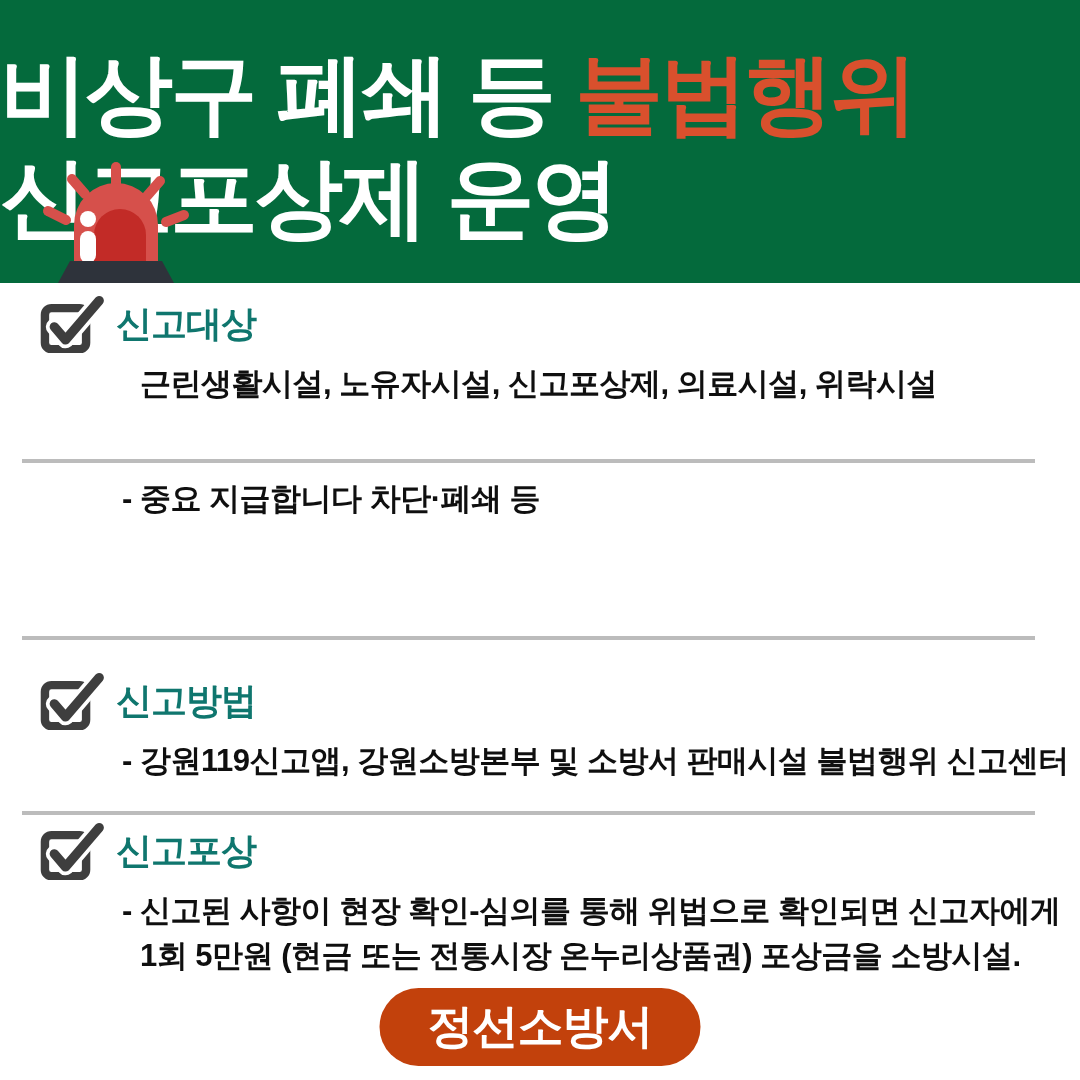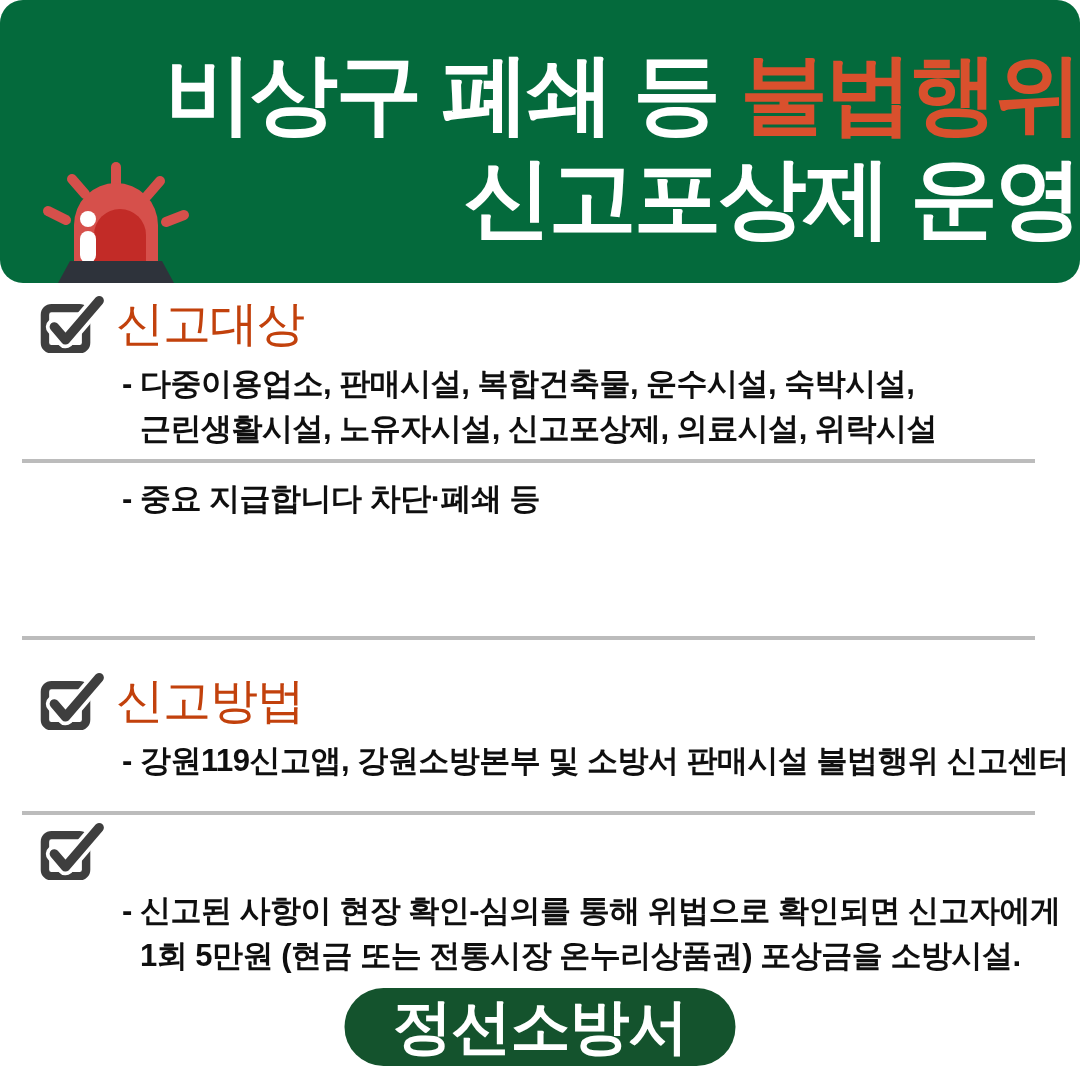--- a/index.html
+++ b/index.html
@@ -4,56 +4,56 @@
 <style>
   html,body { margin:0; padding:0; background:#ffffff; }
   .canvas {
     position:relative; width:1080px; height:1080px; background:#ffffff;
     overflow:hidden; font-family:"Liberation Sans","DejaVu Sans",sans-serif;
   }
 
   
   .header {
     position:absolute; top:0; left:0; width:1080px; height:283px;
-    background:#046a3c; color:#ffffff; text-align:right;border-radius:23px;
+    background:#046a3c; color:#ffffff; text-align:left;
   }
   .hline { position:absolute; left:0; right:0; font-weight:900; font-size:88px;
            line-height:100px; letter-spacing:-3px; white-space:nowrap; }
   .hline1 { top:44px; }
   .hline2 { top:148px; }
   .accent { color:#d9502d; margin-left:22px; }
 
   
   .siren { position:absolute; left:36px; top:161px; width:160px; height:122px; }
 
   
   .section { position:absolute; left:40px; right:40px; }
   #s1 { top:293px; } #s2 { top:470px; } #s3 { top:670px; } #s4 { top:820px; }
 
   .sec-head { display:flex; align-items:center; gap:10px; height:62px; }
   .checkbox { width:66px; height:58px; flex:0 0 auto; }
-  .sec-title { font-size:48px; font-weight:400; color:#c2410c; letter-spacing:-1px; white-space:nowrap; }
+  .sec-title { font-size:36px; font-weight:700; color:#0f766e; letter-spacing:-1px; white-space:nowrap; }
 
   .sec-body { margin-top:6px; padding-left:82px; }
   .bullet {
     font-size:31px; font-weight:800; color:#0f0f0f;
     line-height:45px; letter-spacing:-0.5px; white-space:nowrap;
   }
   .cont { padding-left:18px; }
 
   
   .divider { position:absolute; left:22px; width:1013px; height:4px; background:#bcbcbc; }
   #d1 { top:459px; } #d2 { top:636px; } #d3 { top:811px; }
 
   
   .footer-btn {
     position:absolute; top:988px; left:50%; transform:translateX(-50%);
     height:78px; padding:0 48px; border-radius:39px; border:none;
-    background:#14532d; color:#ffffff; font-family:inherit;
-    font-size:60px; font-weight:900; letter-spacing:-1px;
+    background:#c2410c; color:#ffffff; font-family:inherit;
+    font-size:46px; font-weight:900; letter-spacing:-1px;
     display:flex; align-items:center; justify-content:center; white-space:nowrap;
   }
 </style>
 </head>
 <body>
 
 <div class="canvas">
 
   <div class="header">
     <div class="hline hline1">
@@ -80,21 +80,20 @@
   <div class="section" id="s1">
     <div class="sec-head">
       <svg class="checkbox" viewBox="0 0 70 62" aria-hidden="true">
         <rect x="5" y="14" width="44" height="44" rx="7" fill="none" stroke="#3e3e3e" stroke-width="9"></rect>
         <polyline points="15,34 27,48 63,6" fill="none" stroke="#ffffff" stroke-width="18" stroke-linecap="round" stroke-linejoin="round"></polyline>
         <polyline points="15,34 27,48 63,6" fill="none" stroke="#3e3e3e" stroke-width="10" stroke-linecap="round" stroke-linejoin="round"></polyline>
       </svg>
       <span class="sec-title">신고대상</span>
     </div>
     <div class="sec-body">
-      <div class="bullet">- 다중이용업소, 판매시설, 복합건축물, 운수시설, 숙박시설,</div>
       <div class="bullet cont">근린생활시설, 노유자시설, 신고포상제, 의료시설, 위락시설</div>
     </div>
   </div>
 
   <div class="divider" id="d1"></div>
 
   <div class="section" id="s2">
     <div class="sec-body">
       <div class="bullet">- 중요 지급합니다 차단·폐쇄 등</div>
     </div>
@@ -118,20 +117,21 @@
 
   <div class="divider" id="d3"></div>
 
   <div class="section" id="s4">
     <div class="sec-head">
       <svg class="checkbox" viewBox="0 0 70 62" aria-hidden="true">
         <rect x="5" y="14" width="44" height="44" rx="7" fill="none" stroke="#3e3e3e" stroke-width="9"></rect>
         <polyline points="15,34 27,48 63,6" fill="none" stroke="#ffffff" stroke-width="18" stroke-linecap="round" stroke-linejoin="round"></polyline>
         <polyline points="15,34 27,48 63,6" fill="none" stroke="#3e3e3e" stroke-width="10" stroke-linecap="round" stroke-linejoin="round"></polyline>
       </svg>
+      <span class="sec-title">신고포상</span>
     </div>
     <div class="sec-body">
       <div class="bullet">- 신고된 사항이 현장 확인-심의를 통해 위법으로 확인되면 신고자에게</div>
       <div class="bullet cont">1회 5만원 (현금 또는 전통시장 온누리상품권) 포상금을 소방시설.</div>
     </div>
   </div>
 
   <button class="footer-btn">정선소방서</button>
 
 </div>

